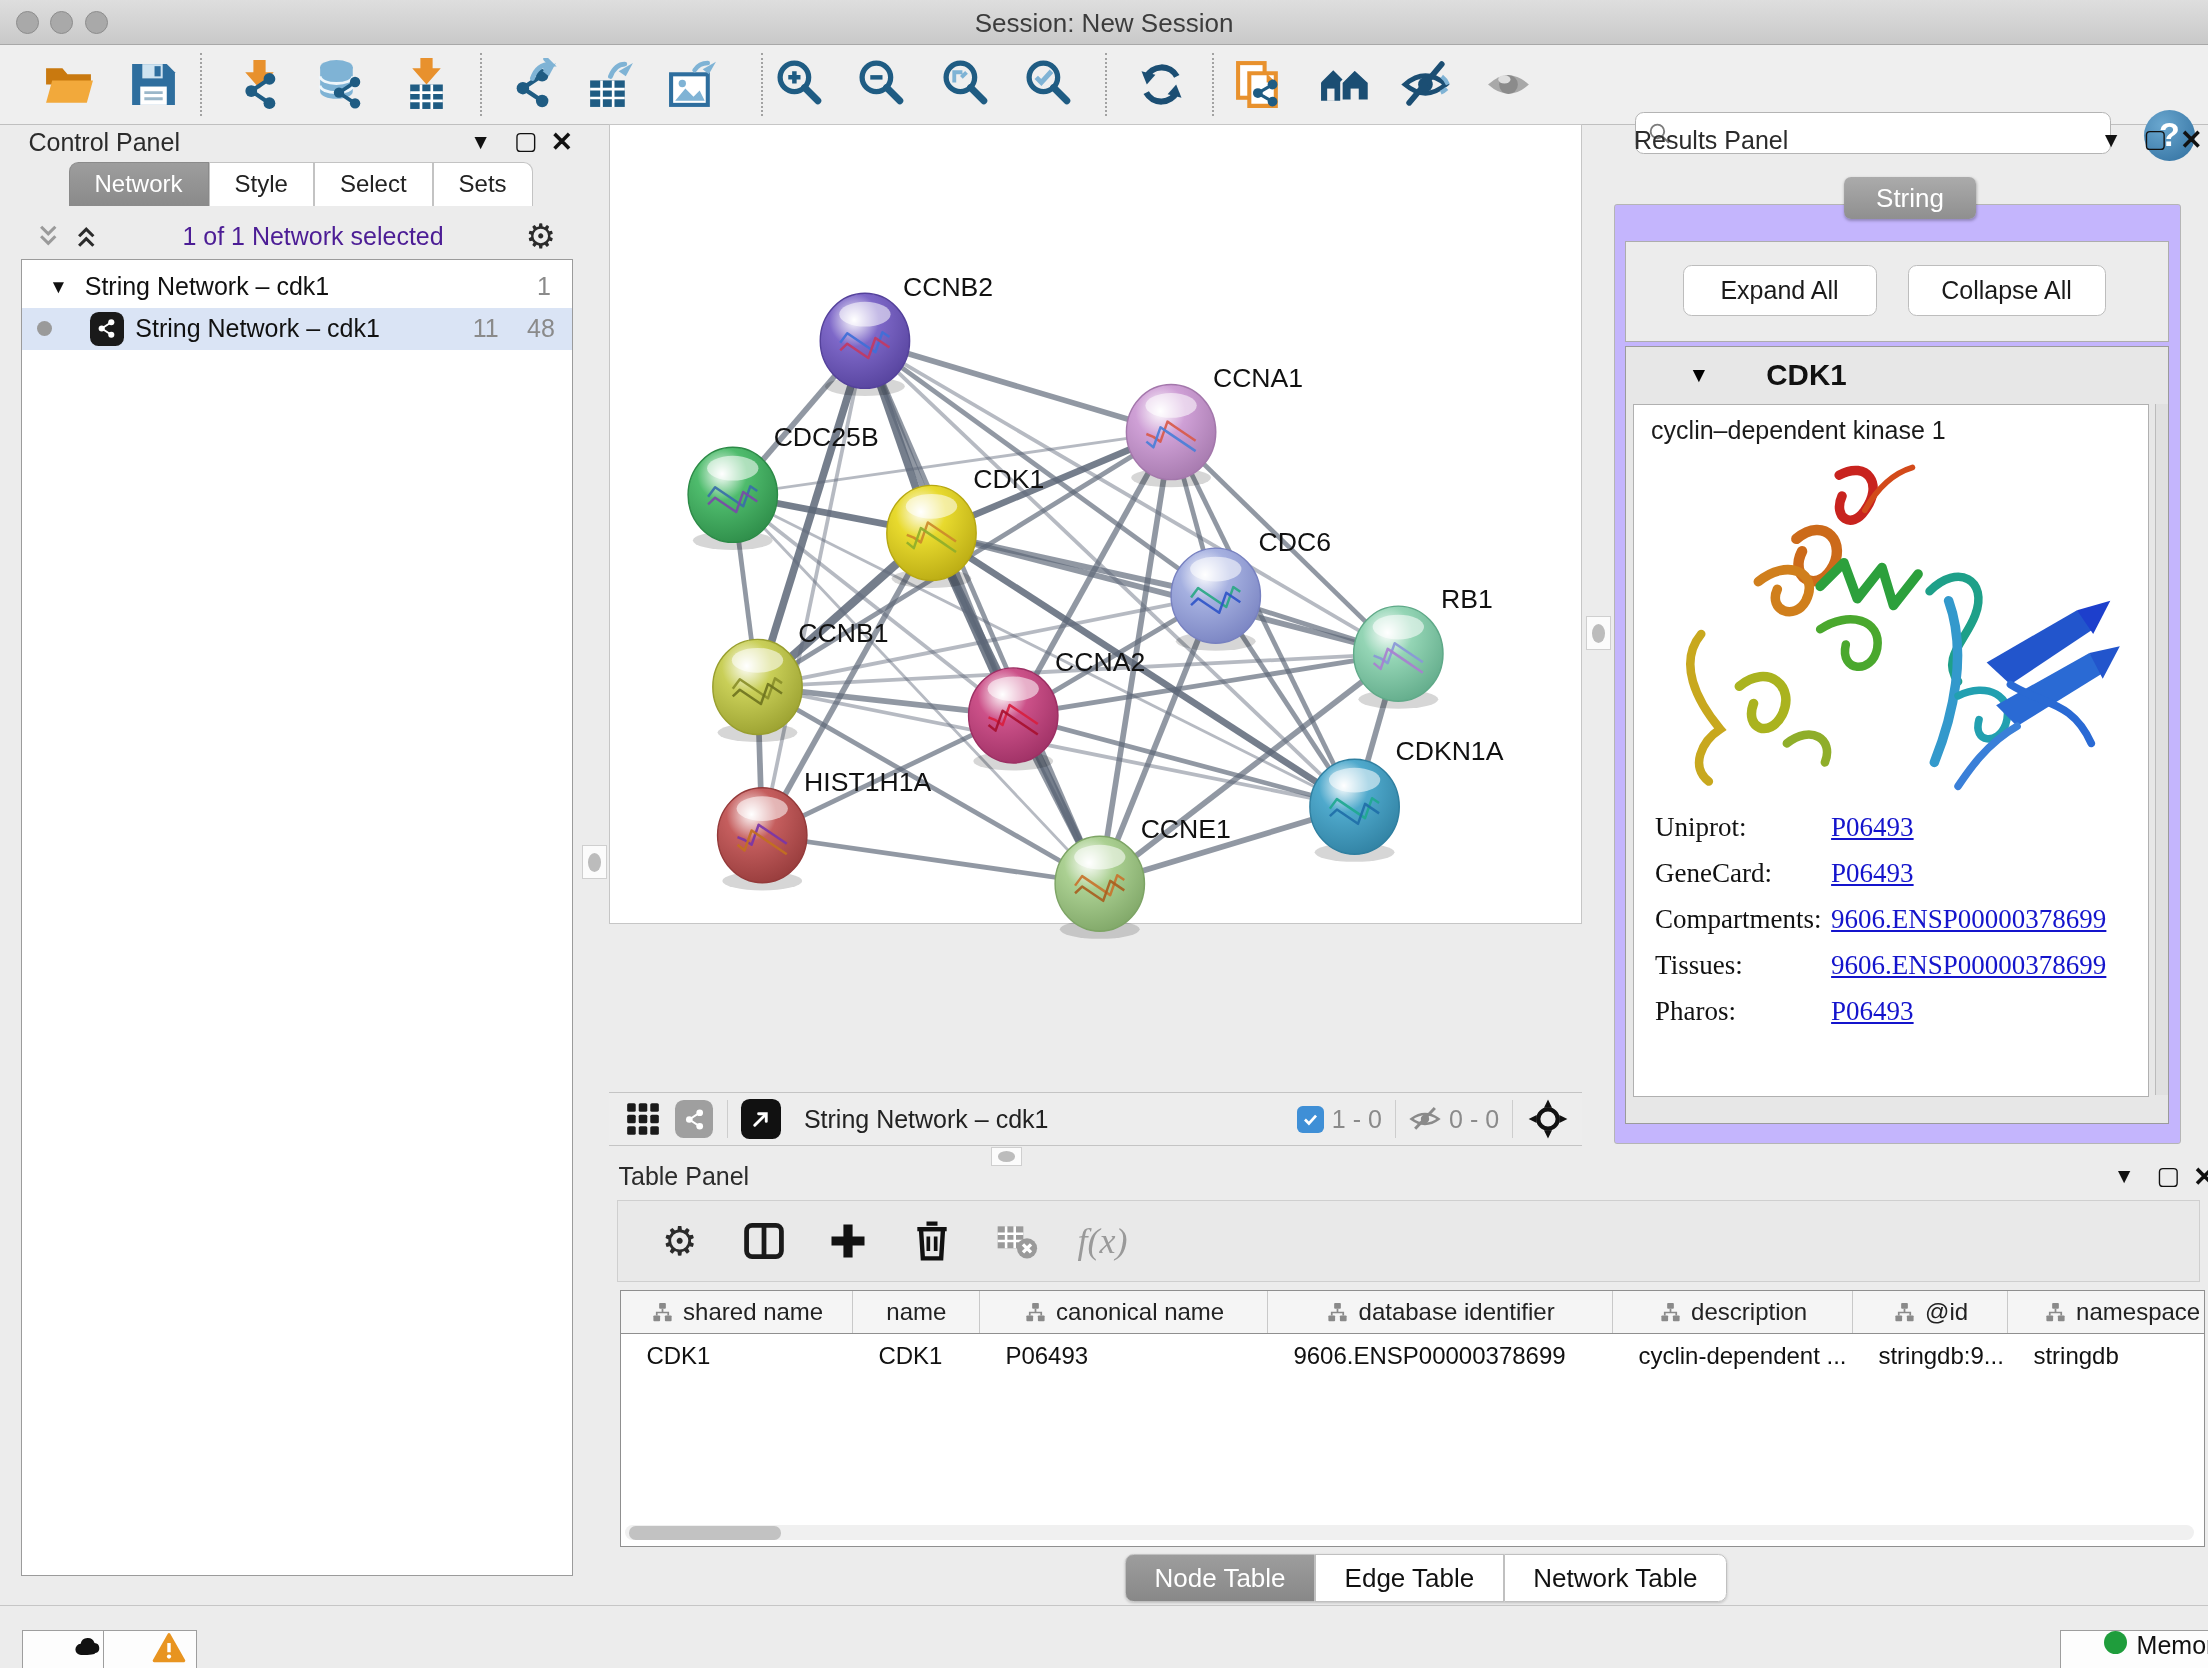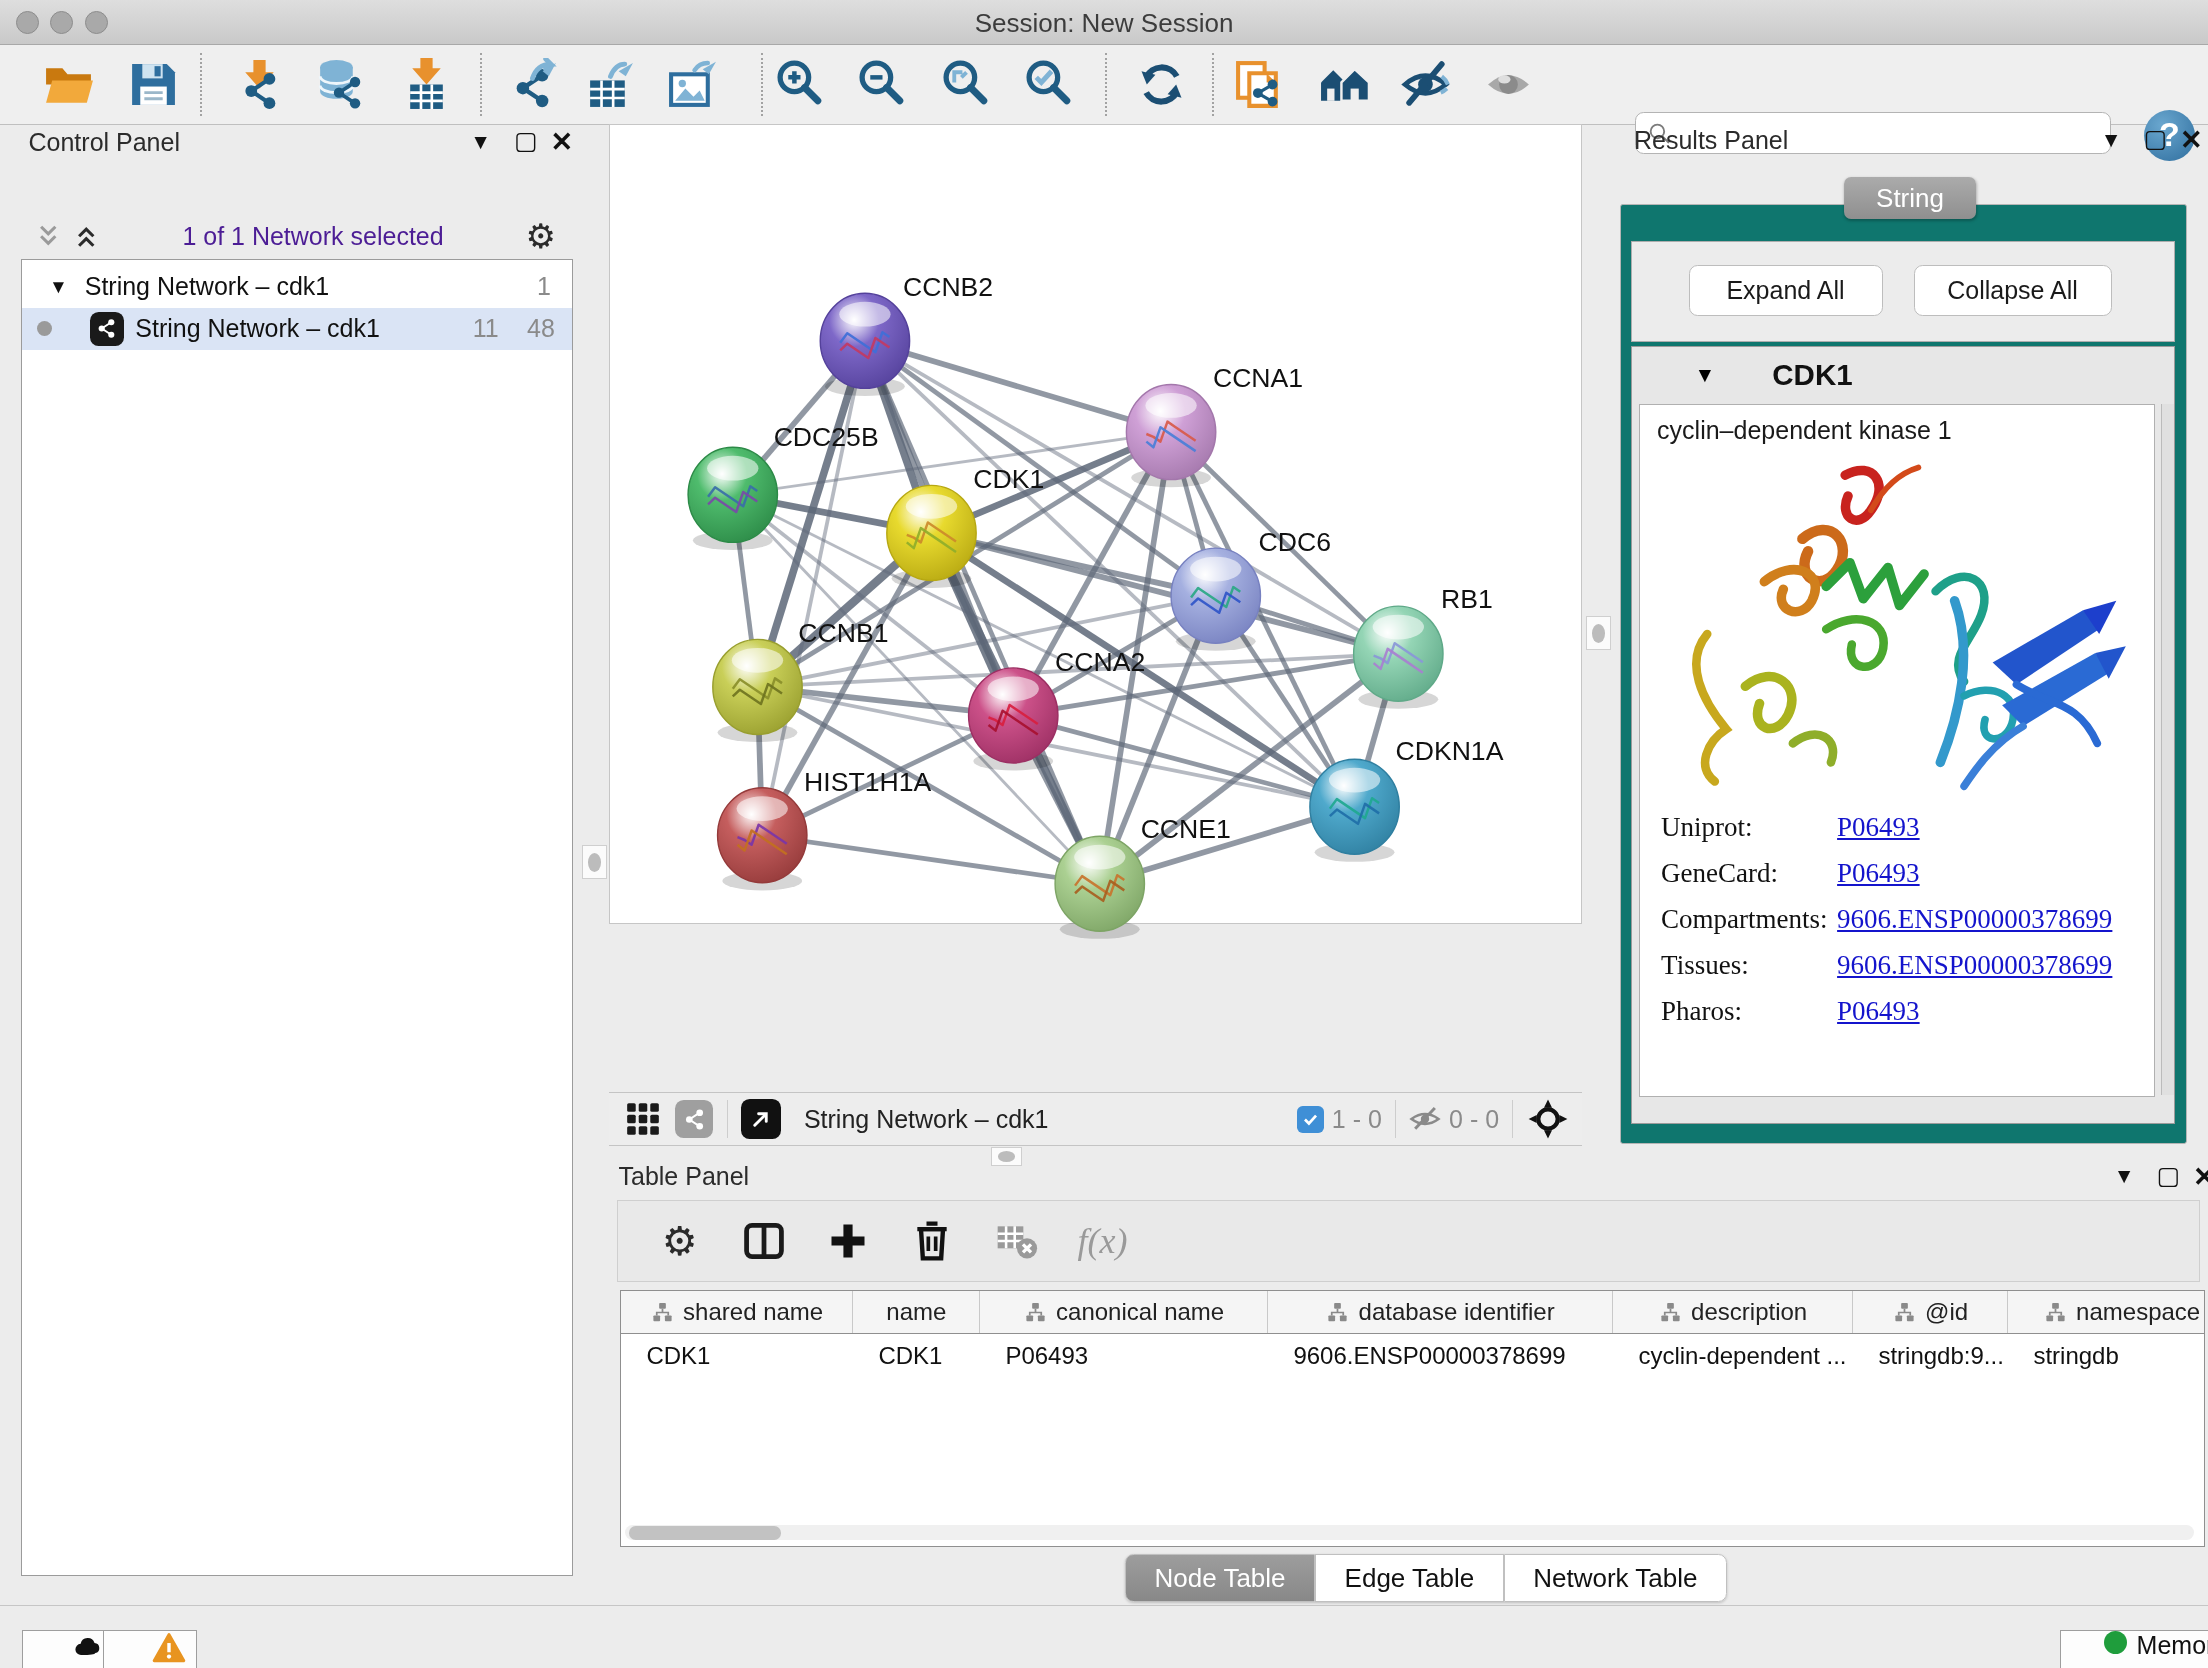--- a/index.html
+++ b/index.html
@@ -37,21 +37,21 @@
   .divider-dot-v{position:absolute;width:23px;height:32px;background:#fbfbfb;border:1px solid #cfcfcf;display:flex;align-items:center;justify-content:center;}
   .divider-dot-v span{display:block;width:13.3px;height:19px;border-radius:50%;background:#bcbcbc;}
   
   #network-canvas{left:609px;top:124px;width:973px;height:800px;background:#fff;border:1px solid #c6c6c6;box-sizing:border-box;}
   #network-bar{left:609px;top:1092px;width:973px;height:54px;background:#ededed;border-top:1px solid #c4c4c4;border-bottom:1px solid #c4c4c4;display:flex;align-items:center;box-sizing:border-box;}
   .nb-sep{width:0;height:38px;border-left:1.9px solid #cdcdcd;margin:0 13.3px;}
   #nb-title{font-size:25px;color:#222;margin-left:23px;}
   .nb-count{font-size:25px;color:#8a8a8a;margin-left:7.6px;}
   
   #results-panel{left:1612px;top:124px;width:596px;height:1021px;}
-  #rp-outer{position:absolute;left:8px;top:80px;width:565px;height:938px;background:#0f766e;border:1.9px solid #b5b5b5;border-radius:2.9px;text-decoration:underline;}
+  #rp-outer{position:absolute;left:2px;top:80px;width:565px;height:938px;background:#c4b5fd;border:1.9px solid #b5b5b5;border-radius:2.9px;text-decoration:underline;}
   #string-tab{position:absolute;left:50%;top:40px;transform:translateX(-50%);background:linear-gradient(#ababab,#8f8f8f);color:#fff;font-size:26px;padding:5.7px 32px;border-radius:7px;box-shadow:0 1.9px 2.9px rgba(0,0,0,.25);margin-top:13px;}
   #rp-buttons-box{position:absolute;left:9.5px;top:36px;width:542px;height:99px;border:1.9px solid #adadad;background:#ececec;}
   .rp-btn{position:absolute;top:23px;height:49px;background:#fff;border:1.9px solid #bdbdbd;border-radius:8.6px;font-size:25px;color:#1a1a1a;display:flex;align-items:center;justify-content:center;}
   #rp-main{position:absolute;left:9.5px;top:141px;width:542px;height:776px;border:1.9px solid #9b9b9b;background:#e7e7e7;}
   #rp-gene-header{position:absolute;left:0;top:0;width:100%;height:55px;display:flex;align-items:center;}
   #rp-inner{position:absolute;left:7.6px;top:57px;width:514px;height:691px;background:#fff;border:1px solid #b0b0b0;overflow:hidden;}
   #rp-scroll{position:absolute;right:0;top:57px;width:11.4px;height:691px;background:#e0e0e0;border-left:1px solid #bbb;}
   #rp-desc{position:absolute;left:17px;top:11.4px;font-size:25px;color:#1a1a1a;}
   #protein-img{position:absolute;left:9.5px;top:53px;}
   #xl-block{position:absolute;left:21px;top:407px;width:476px;font-family:"Liberation Serif",serif;}
@@ -238,20 +238,26 @@
       <input id="search-input" placeholder="" style="">
     </div>
     <div id="help-btn">?</div>
   </div>
 
   <div class="abs" id="control-panel">
     <span class="abs panel-title" style="left:19px;top:3.8px">Control Panel</span>
     <span class="abs winbtn" style="left:457px;top:5.7px;font-size:21px">▼</span>
     <span class="abs winbtn" style="left:502px;top:1.9px;font-size:25px">▢</span>
     <span class="abs winbtn" style="left:538px;top:1.9px;font-size:27px;font-weight:bold">✕</span>
+    <div id="cp-tabs">
+        <div class="tab sel first">Network</div>
+        <div class="tab">Style</div>
+        <div class="tab">Select</div>
+        <div class="tab last">Sets</div>
+      </div>
     <div id="cp-header">
       <svg width="28.5" height="28.5" viewBox="0 0 24 24" style="margin-left:13.3px">
           <path d="M6 4 l6 6 6-6 M6 12 l6 6 6-6" stroke="#9a9a9a" stroke-width="2.6" fill="none"></path>
         </svg>
       <svg width="28.5" height="28.5" viewBox="0 0 24 24" style="margin-left:9.5px">
           <path d="M6 20 l6-6 6 6 M6 12 l6-6 6 6" stroke="#2b2b2b" stroke-width="2.6" fill="none"></path>
         </svg>
       <span class="panel-ctl" style="flex:1;text-align:center">1 of 1 Network selected</span>
       <span class="gear-glyph" style="margin-right:15px">⚙</span>
     </div>

